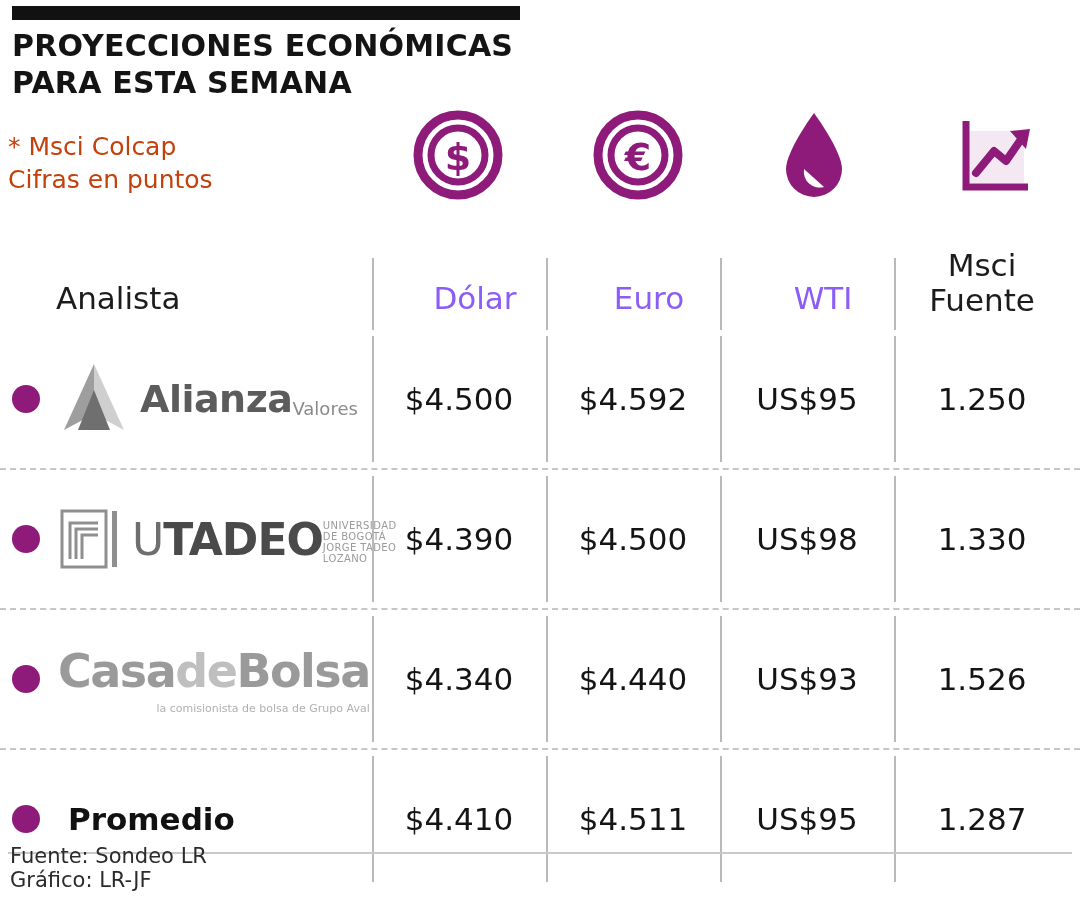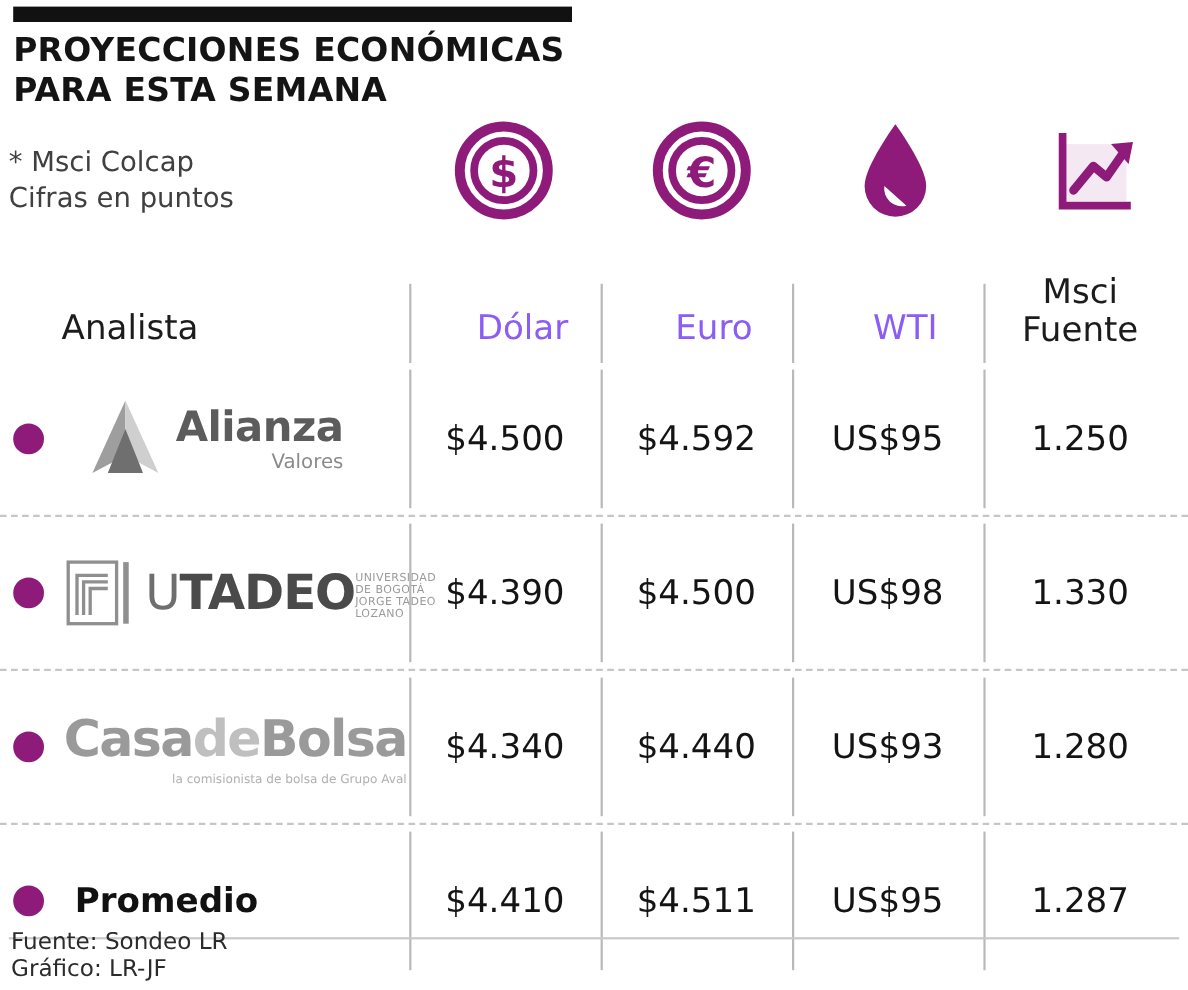--- a/index.html
+++ b/index.html
@@ -44,21 +44,21 @@
     letter-spacing: 0.2px;
     color: #141414;
   }
   
   .notes {
     position: absolute;
     left: 8px;
     top: 130px;
     font-size: 25px;
     line-height: 1.33;
-    color: #404040;
+    color: #c2410c;
     font-family: "DejaVu Sans", sans-serif;
   }
   .notes div { white-space: nowrap; }
 
   
   .icons {
     position: absolute;
     top: 105px;
     left: 370px;
     width: 698px;
@@ -210,21 +210,21 @@
     display: flex;
     justify-content: flex-start;
     font-size: 21px;
     color: #2b2b2b;
     font-family: "DejaVu Sans", sans-serif;
     flex-direction: column;
   }
 
   
   .logo-alianza { display: flex; align-items: center; gap: 10px; }
-  .alianza-txt { display: flex; flex-direction: column; align-items: flex-start; line-height: 1; }
+  .alianza-txt { display: flex; align-items: flex-start; line-height: 1; }
   .alianza-main {
     font-size: 38px; font-weight: bold; color: #5c5c5c;
     font-family: "DejaVu Sans", sans-serif; letter-spacing: -0.5px;
   }
   .alianza-sub {
     font-size: 18px; color: #8a8a8a; align-self: flex-end;
     font-family: "DejaVu Sans", sans-serif; margin-top: 4px;
   }
   .utadeo-wrap { display: flex; align-items: center; }
   .utadeo-row { display: flex; align-items: center; gap: 8px; }
@@ -420,21 +420,21 @@
       <div class="c-val">
         <div class="vsep"></div>
         <div class="val">$4.440</div>
       </div>
       <div class="c-val">
         <div class="vsep"></div>
         <div class="val">US$93</div>
       </div>
       <div class="c-val last">
         <div class="vsep"></div>
-        <div class="val">1.280</div>
+        <div class="val">1.526</div>
       </div>
     </div>
     <div class="dashrule"></div>
 
     <div class="row data-row">
       <div class="c-analista">
         <div class="analyst-cell">
           <span class="bullet"></span>
           <span class="promedio-label">Promedio</span>
         </div>

